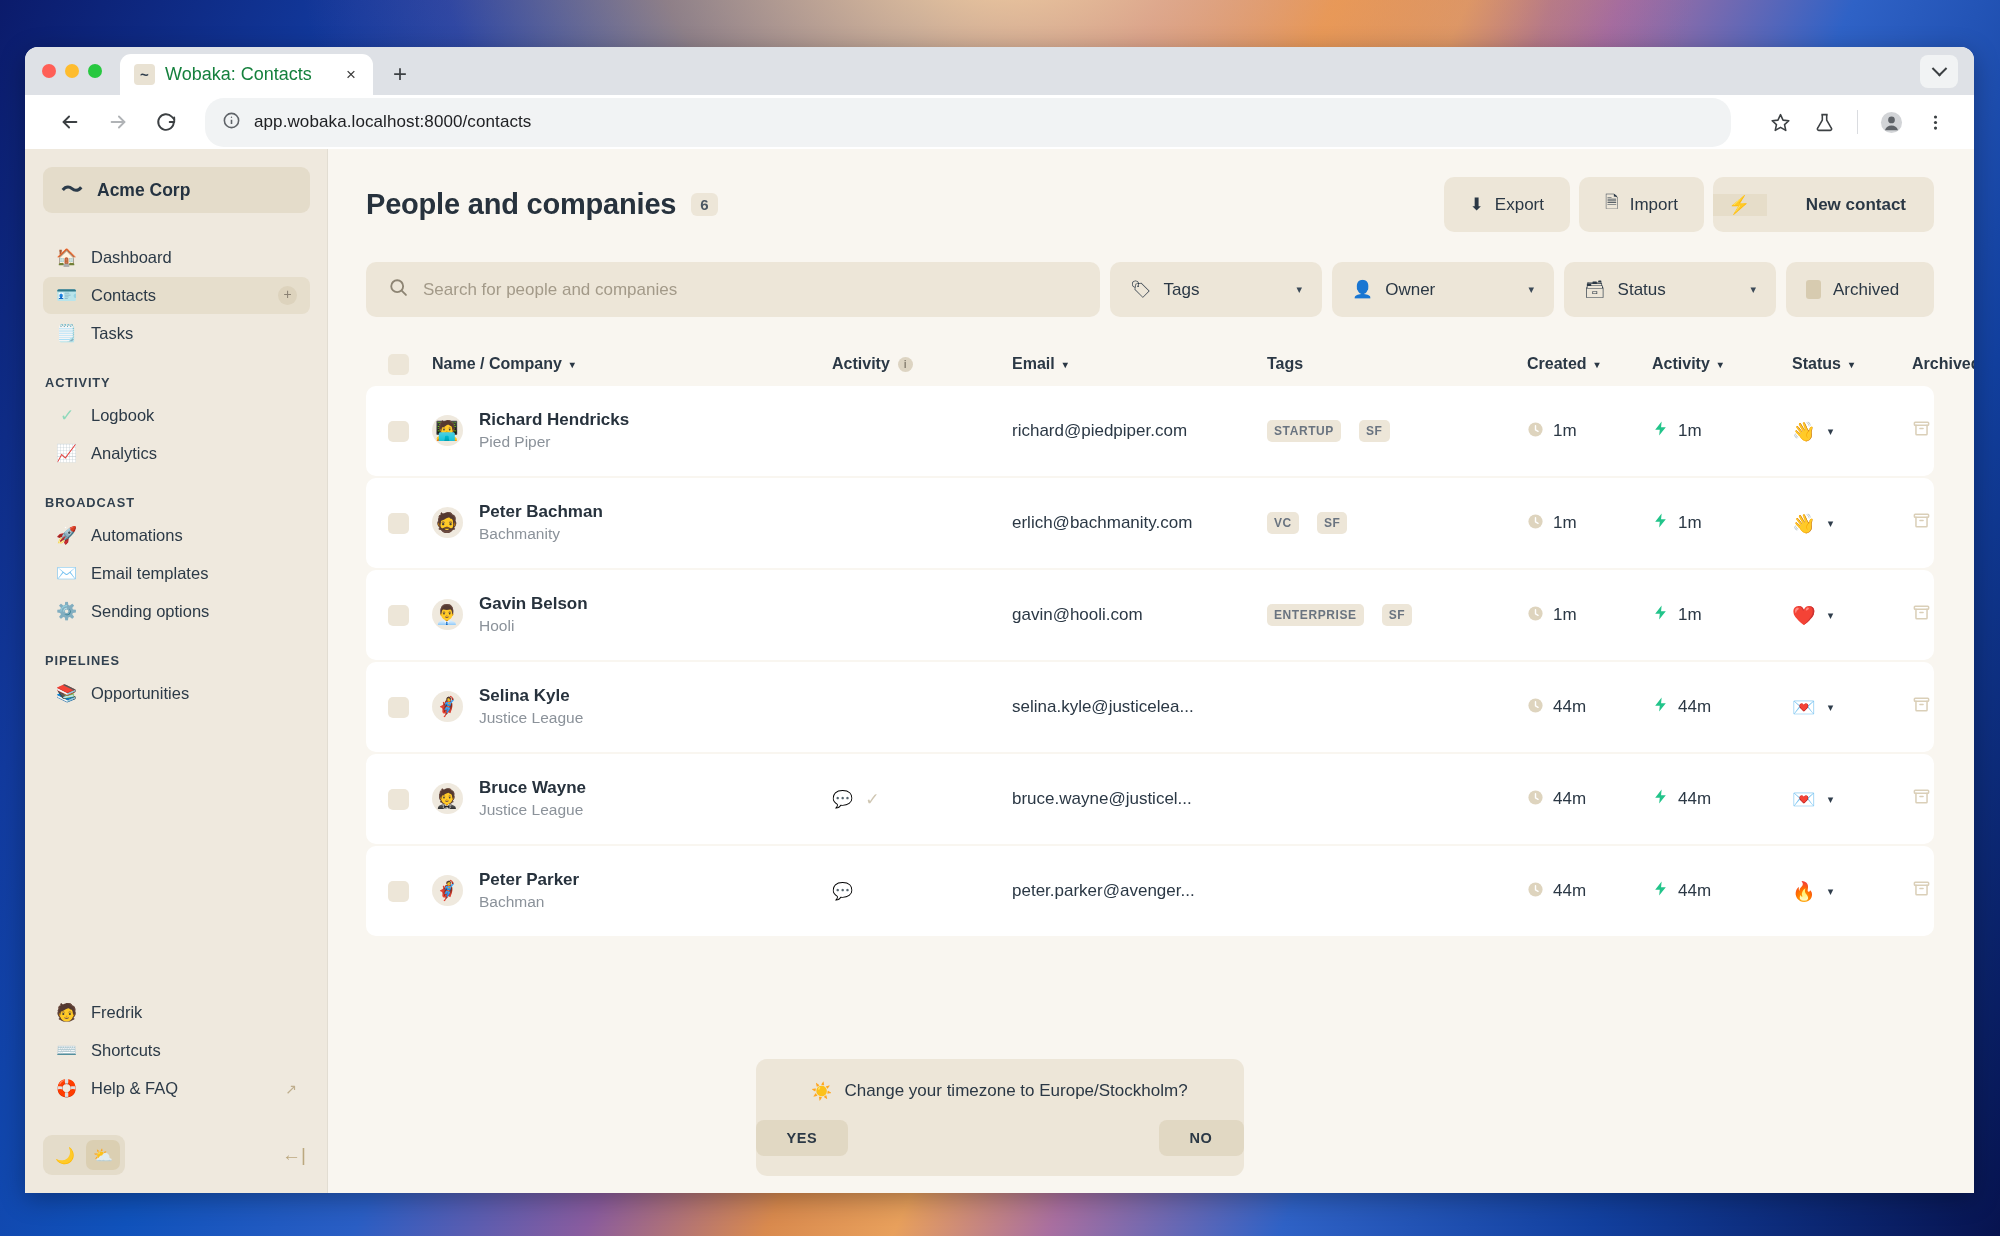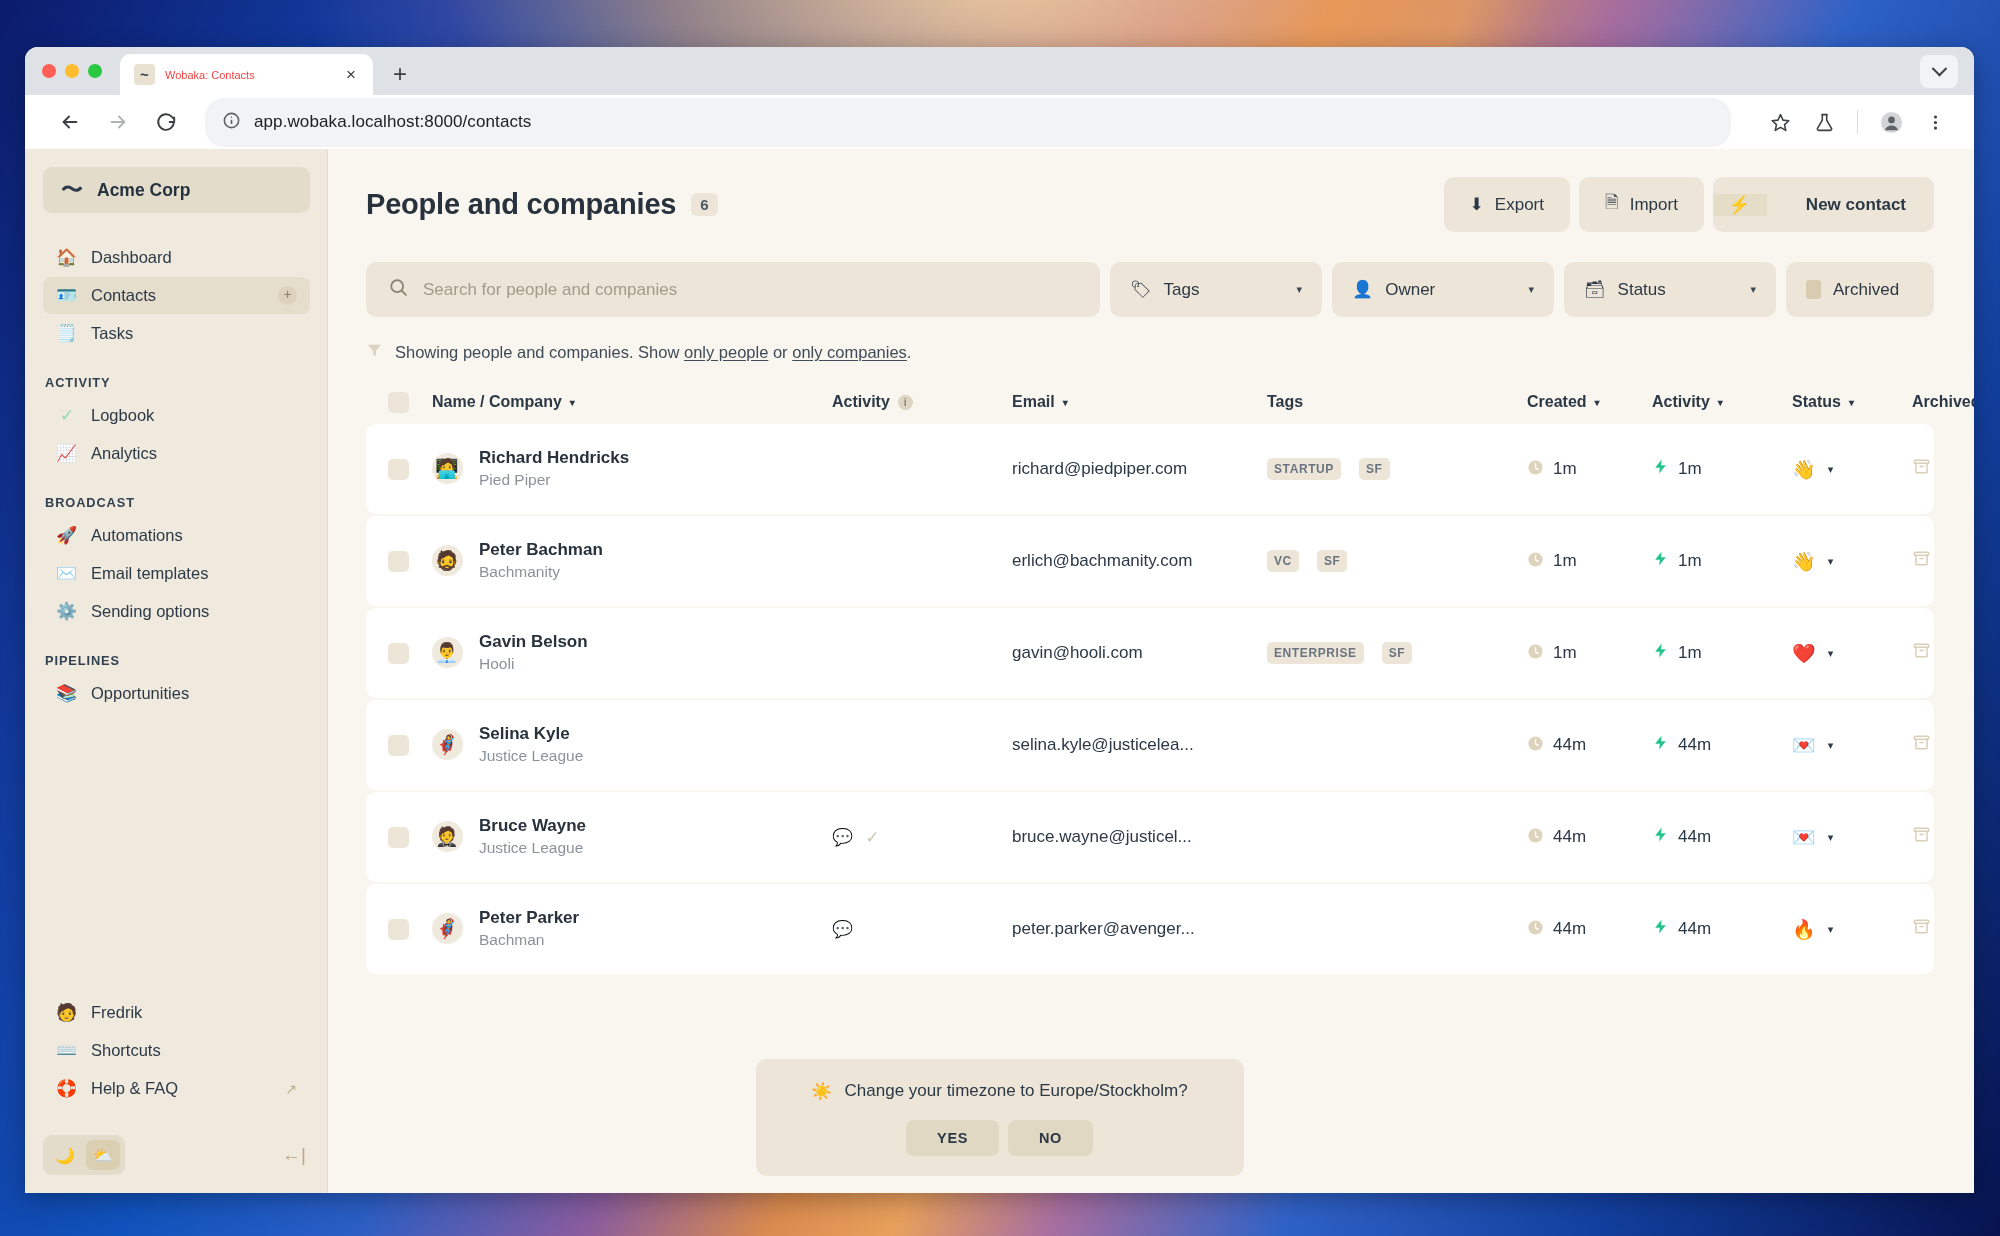--- a/index.html
+++ b/index.html
@@ -50,21 +50,21 @@
     position: relative;
   }
   .tab-fav {
     width: 21px; height: 21px; border-radius: 4px;
     background: #e9e2d3; color: #2f3e4d;
     display: flex; align-items: center; justify-content: center;
     font-size: 15px; line-height: 1; flex: 0 0 21px;
     font-weight: 700;
   }
   .tab-title {
-    font-size: 11px; color: #ef4444; flex: 1;
+    font-size: 18px; color: #15803d; flex: 1;
     white-space: nowrap; overflow: hidden; text-overflow: ellipsis;
   }
   .tab-close {
     width: 22px; height: 22px; border-radius: 50%;
     display: flex; align-items: center; justify-content: center;
     color: #3c3c3c; font-size: 17px; line-height: 1;
   }
   .newtab {
     width: 34px; height: 34px; margin: 0 0 4px 10px;
     border-radius: 50%;
@@ -252,21 +252,21 @@
   
   .toast {
     position: absolute; left: 50%; transform: translateX(-50%);
     bottom: 17px;
     width: 488px;
     background: #EDE6D8; border-radius: 11px;
     padding: 22px 0 20px 0;
     text-align: center;
   }
   .toast-msg { font-size: 17px; color: #2b3845; display: flex; align-items: center; justify-content: center; gap: 12px; }
-  .toast-btns { display: flex; justify-content: center; gap: 9px; margin-top: 18px; }
+  .toast-btns { display: flex; justify-content: space-between; gap: 9px; margin-top: 18px; }
   .toast-btn {
     background: #E1D8C3; border-radius: 8px;
     font-size: 14.5px; font-weight: 700; color: #2b3845;
     letter-spacing: 0.6px; padding: 11px 31px; line-height: 1;
   }
 </style>
 </head>
 <body>
 
 <div class="browser">
@@ -468,28 +468,20 @@
           <span>🗃</span>
           <span>Status</span>
           <span class="caret">▾</span>
         </div>
         <div class="fbtn archived">
           <span class="sqico"></span>
           <span>Archived</span>
         </div>
       </div>
 
-      <div class="showing">
-        <span class="funnel">
-          <svg width="17" height="17" viewBox="0 0 24 24" fill="#dbd2c0">
-              <polygon points="3 4 21 4 14 12.5 14 20 10 17.5 10 12.5"></polygon>
-            </svg>
-        </span>
-        <span><span>Showing people and companies. Show </span><a href="#">only people</a><span> or </span><a href="#">only companies</a><span>.</span></span>
-      </div>
 
       <div class="thead">
         <div class="cell c-check">
           <span class="cb"></span>
         </div>
         <div class="cell c-name">
           <span>Name / Company</span>
           <span class="sortcaret">▾</span>
         </div>
         <div class="cell c-act">

